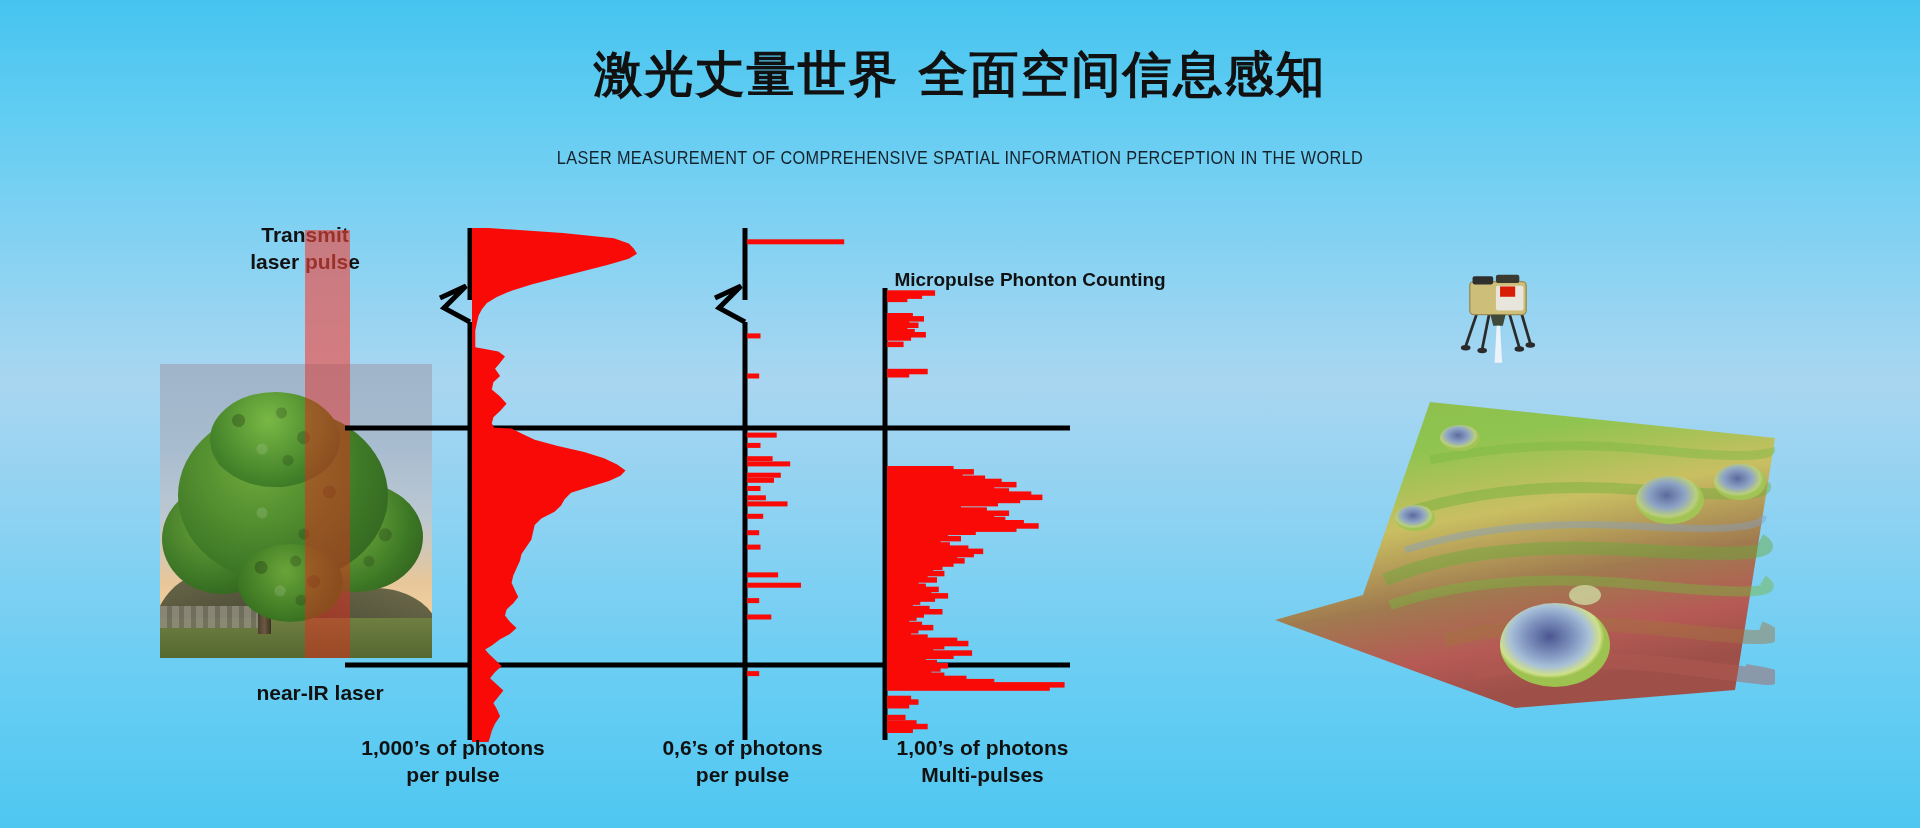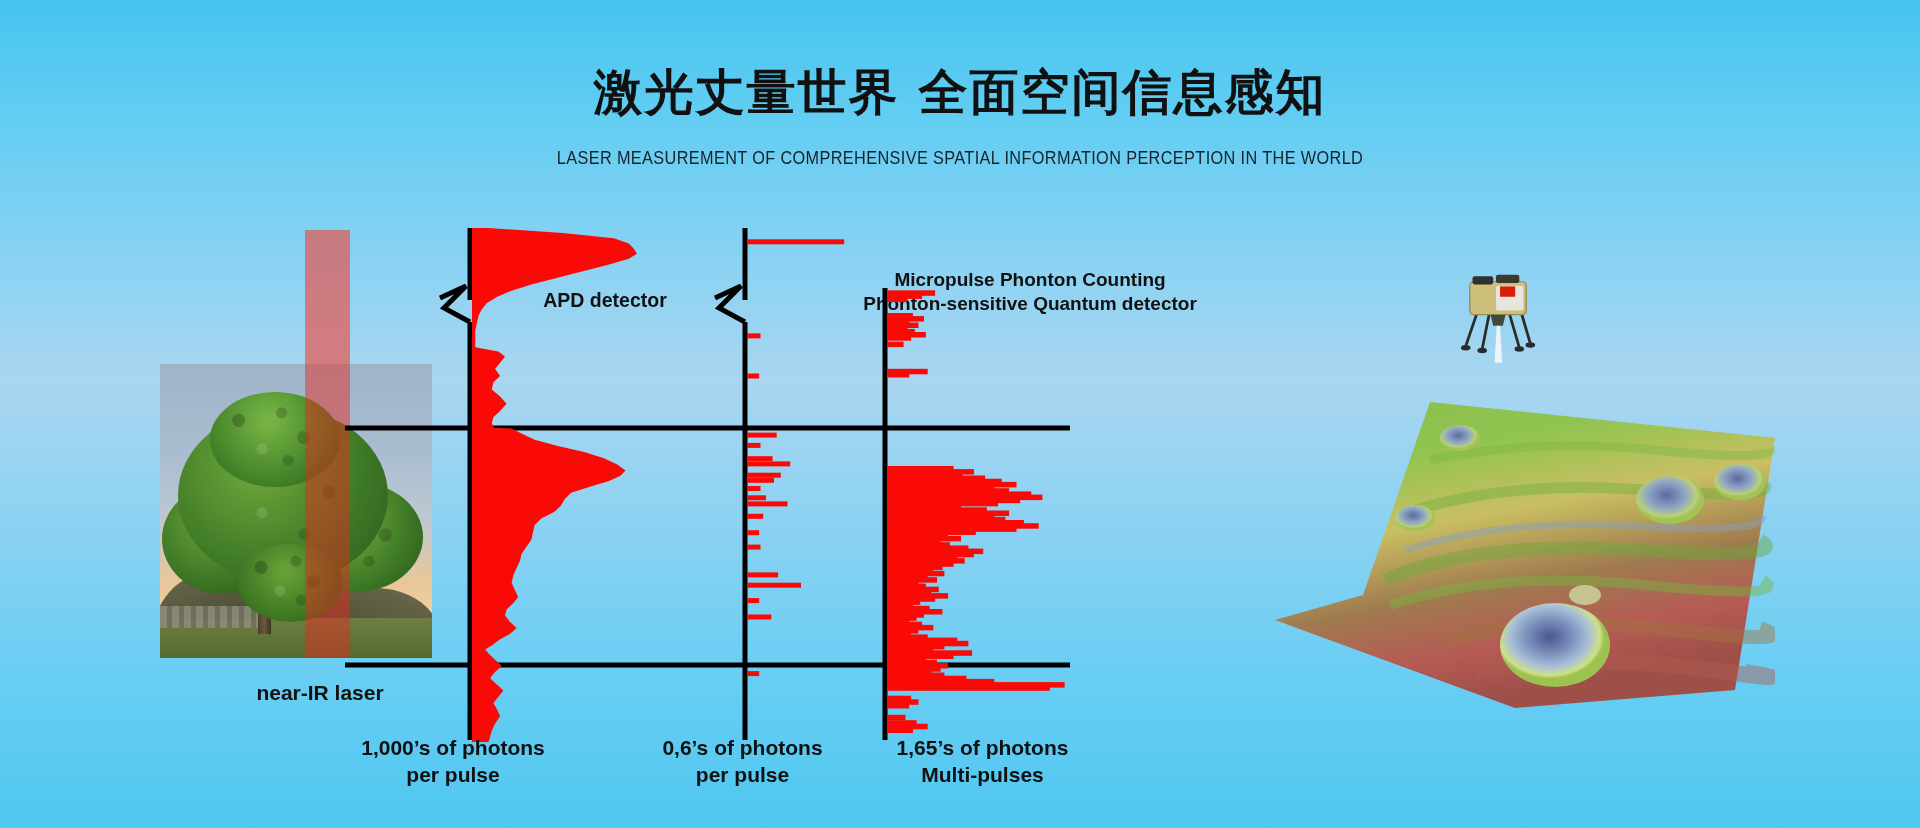--- a/index.html
+++ b/index.html
@@ -6,21 +6,21 @@
   body{
     width:1920px;height:828px;overflow:hidden;
     font-family:"Liberation Sans", sans-serif;
     background:linear-gradient(to bottom,#46c4f0 0%,#62cdf2 14%,#8fd3f2 34%,#a9d6f0 46%,#8ed2f2 62%,#6ccef3 80%,#4ec7f1 100%);
     position:relative;
   }
   .stage{position:absolute;inset:0;}
 
   
   .title{
-    position:absolute;left:0;right:0;top:60px;text-align:center;
+    position:absolute;left:0;right:0;top:42px;text-align:center;
     font-size:49px;font-weight:bold;color:#111;letter-spacing:2px;
     font-family:"DejaVu Sans","Liberation Sans",sans-serif;
   }
   .subtitle{
     position:absolute;left:0;right:0;top:148px;text-align:center;
     font-size:17.5px;color:#16222b;letter-spacing:.4px;
     transform:scaleX(.93);font-family:"Liberation Sans",sans-serif;
   }
 
   
@@ -61,20 +61,24 @@
   .lander{position:absolute;left:1443px;top:272px;width:110px;height:110px;}
 </style>
 </head>
 <body>
 
 <div class="stage">
 
   <div class="title">激光丈量世界 全面空间信息感知</div>
   <div class="subtitle">LASER MEASUREMENT OF COMPREHENSIVE SPATIAL INFORMATION PERCEPTION IN THE WORLD</div>
 
+  <div class="lbl" style="left:215px;top:222px;width:180px;font-size:21px;">
+    <div>Transmit</div>
+    <div>laser pulse</div>
+  </div>
 
   <div class="beam-top"></div>
 
   <div class="photo">
     <div class="sky"></div>
     <div class="hill-l"></div>
     <div class="hill-r"></div>
     <div class="grass"></div>
     <div class="wall"></div>
     <div class="trunk"></div>
@@ -92,26 +96,24 @@
       </div>
     <div class="canopy c5">
         <div class="leaf-tex"></div>
       </div>
     <div class="beam-photo"></div>
   </div>
 
   <div class="lbl" style="left:210px;top:680px;width:220px;font-size:21px;">near-IR laser</div>
 
   <div class="lbl" style="left:460px;top:288px;width:290px;font-size:19.5px;">
-    <div>APD detector</div>
   </div>
 
   <div class="lbl" style="left:810px;top:268px;width:440px;font-size:19px;">
     <div>Micropulse Phonton Counting</div>
-    <div>Phonton-sensitive Quantum detector</div>
   </div>
 
   <svg id="charts" width="1920" height="828" style="position:absolute;left:0;top:0;">
 
     <line x1="345" y1="428" x2="1070" y2="428" stroke="#000" stroke-width="5"></line>
     <line x1="345" y1="665" x2="1070" y2="665" stroke="#000" stroke-width="5"></line>
 
     <line x1="470" y1="228" x2="470" y2="300" stroke="#000" stroke-width="5"></line>
     <line x1="470" y1="322" x2="470" y2="740" stroke="#000" stroke-width="5"></line>
     <polyline points="440,298 466,286 444,308 470,322" fill="none" stroke="#000" stroke-width="5" stroke-linejoin="miter"></polyline>
@@ -244,21 +246,21 @@
 
   <div class="lbl" style="left:338px;top:735px;width:230px;font-size:21px;">
     <div>1,000’s of photons</div>
     <div>per pulse</div>
   </div>
   <div class="lbl" style="left:635px;top:735px;width:215px;font-size:21px;">
     <div>0,6’s of photons</div>
     <div>per pulse</div>
   </div>
   <div class="lbl" style="left:870px;top:735px;width:225px;font-size:21px;">
-    <div>1,65’s of photons</div>
+    <div>1,00’s of photons</div>
     <div>Multi-pulses</div>
   </div>
 
   <svg class="terrain" viewBox="0 0 560 320">
     <defs>
       <linearGradient id="tg" x1="0" y1="0" x2="0.3" y2="1">
         <stop offset="0%" stop-color="#8fbd4e"></stop>
         <stop offset="22%" stop-color="#8ec44f"></stop>
         <stop offset="45%" stop-color="#c9bf62"></stop>
         <stop offset="68%" stop-color="#a07a4f"></stop>

